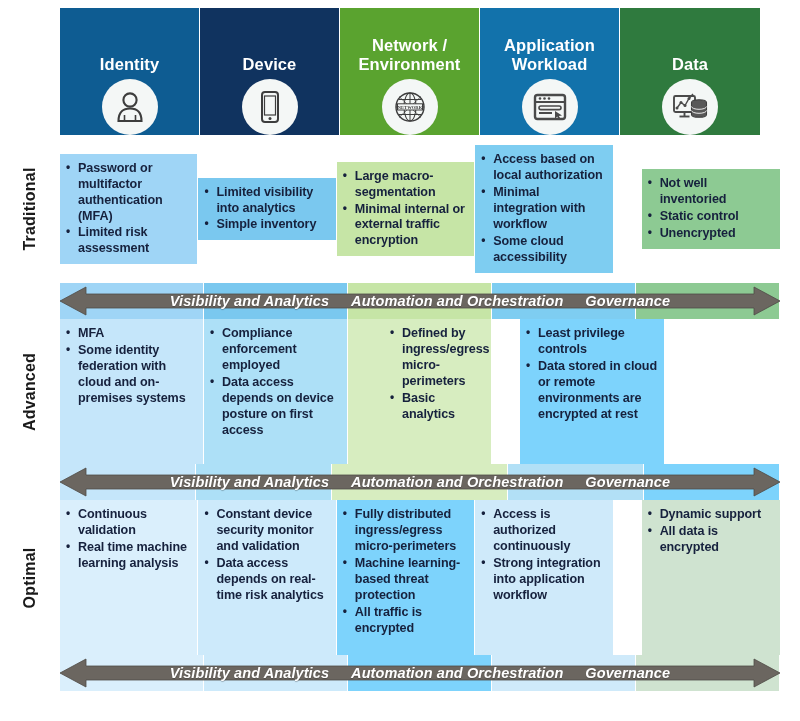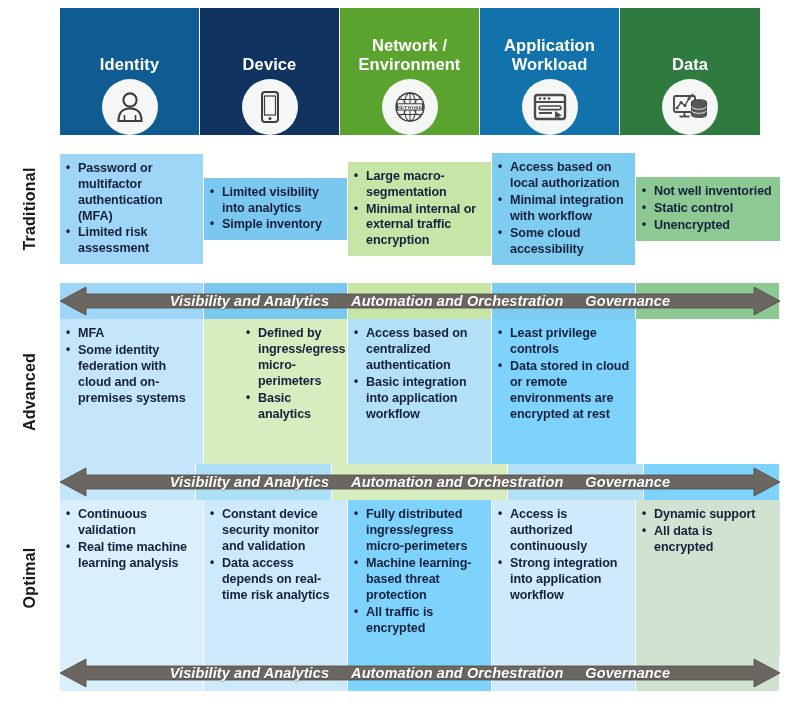--- a/index.html
+++ b/index.html
@@ -84,21 +84,21 @@
   .c-data      { background: #2f7a3e; }
 
   
   .content-row { display: flex; position: relative; }
   .cell {
     width: 144px;
     box-sizing: border-box;
     border-right: 1px solid #ffffff;
     padding: 7px 6px 6px 4px;
   }
-  .cell:last-child { border-right: none; }
+  .cell:last-child { border-right: none; margin-left: 28px; }
   .cell ul {
     margin: 0;
     padding: 0;
     list-style: none;
   }
   .cell li {
     position: relative;
     padding-left: 14px;
     margin-bottom: 1px;
     font-size: 12.6px;
@@ -328,30 +328,30 @@
       </div>
     </div>
 
     <div class="content-row r2" style="height:145px;">
       <div class="cell b-identity">
         <ul>
           <li>MFA</li>
           <li>Some identity federation with cloud and on-premises systems</li>
         </ul>
       </div>
+      <div class="cell b-device">
+        <ul>
+          <li>Compliance enforcement employed</li>
+          <li>Data access depends on device posture on first access</li>
+        </ul>
+      </div>
       <div class="cell b-network">
         <ul>
           <li>Defined by ingress/egress micro-perimeters</li>
           <li>Basic analytics</li>
-        </ul>
-      </div>
-      <div class="cell b-app">
-        <ul>
-          <li>Access based on centralized authentication</li>
-          <li>Basic integration into application workflow</li>
         </ul>
       </div>
       <div class="cell b-data">
         <ul>
           <li>Least privilege controls</li>
           <li>Data stored in cloud or remote environments are encrypted at rest</li>
         </ul>
       </div>
     </div>
 

